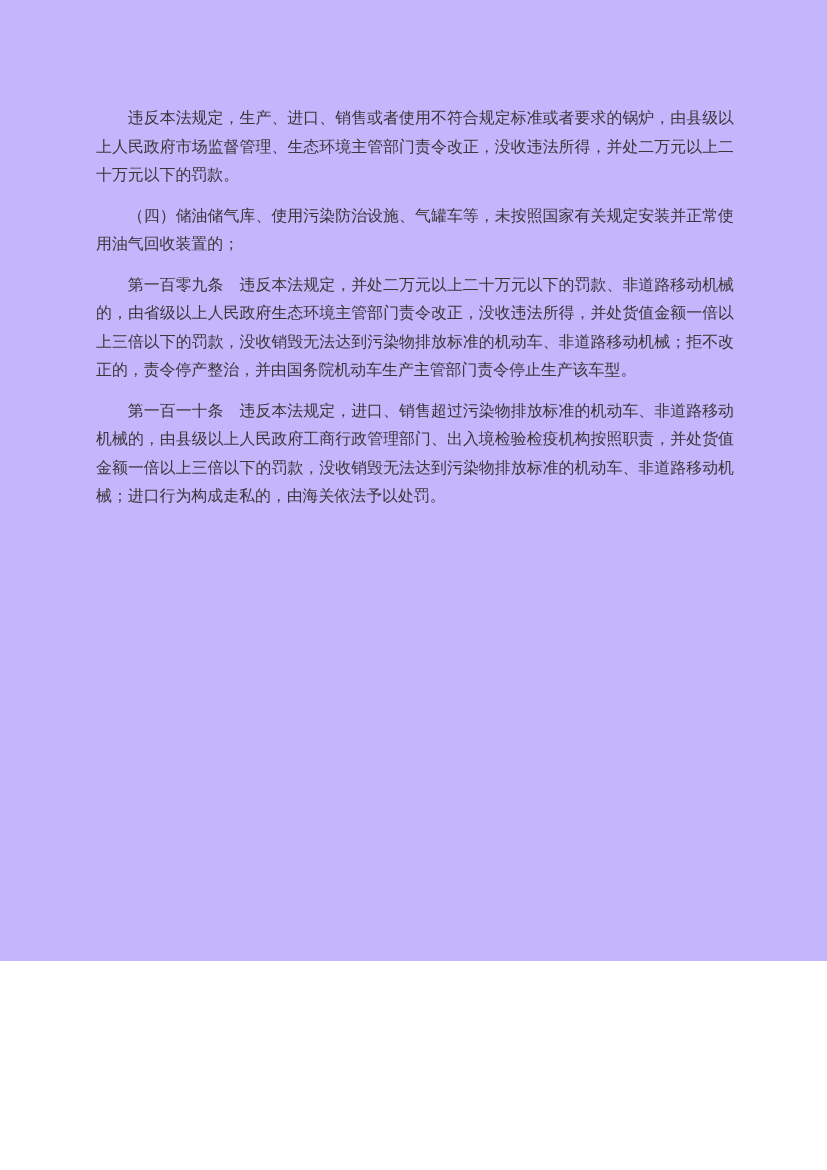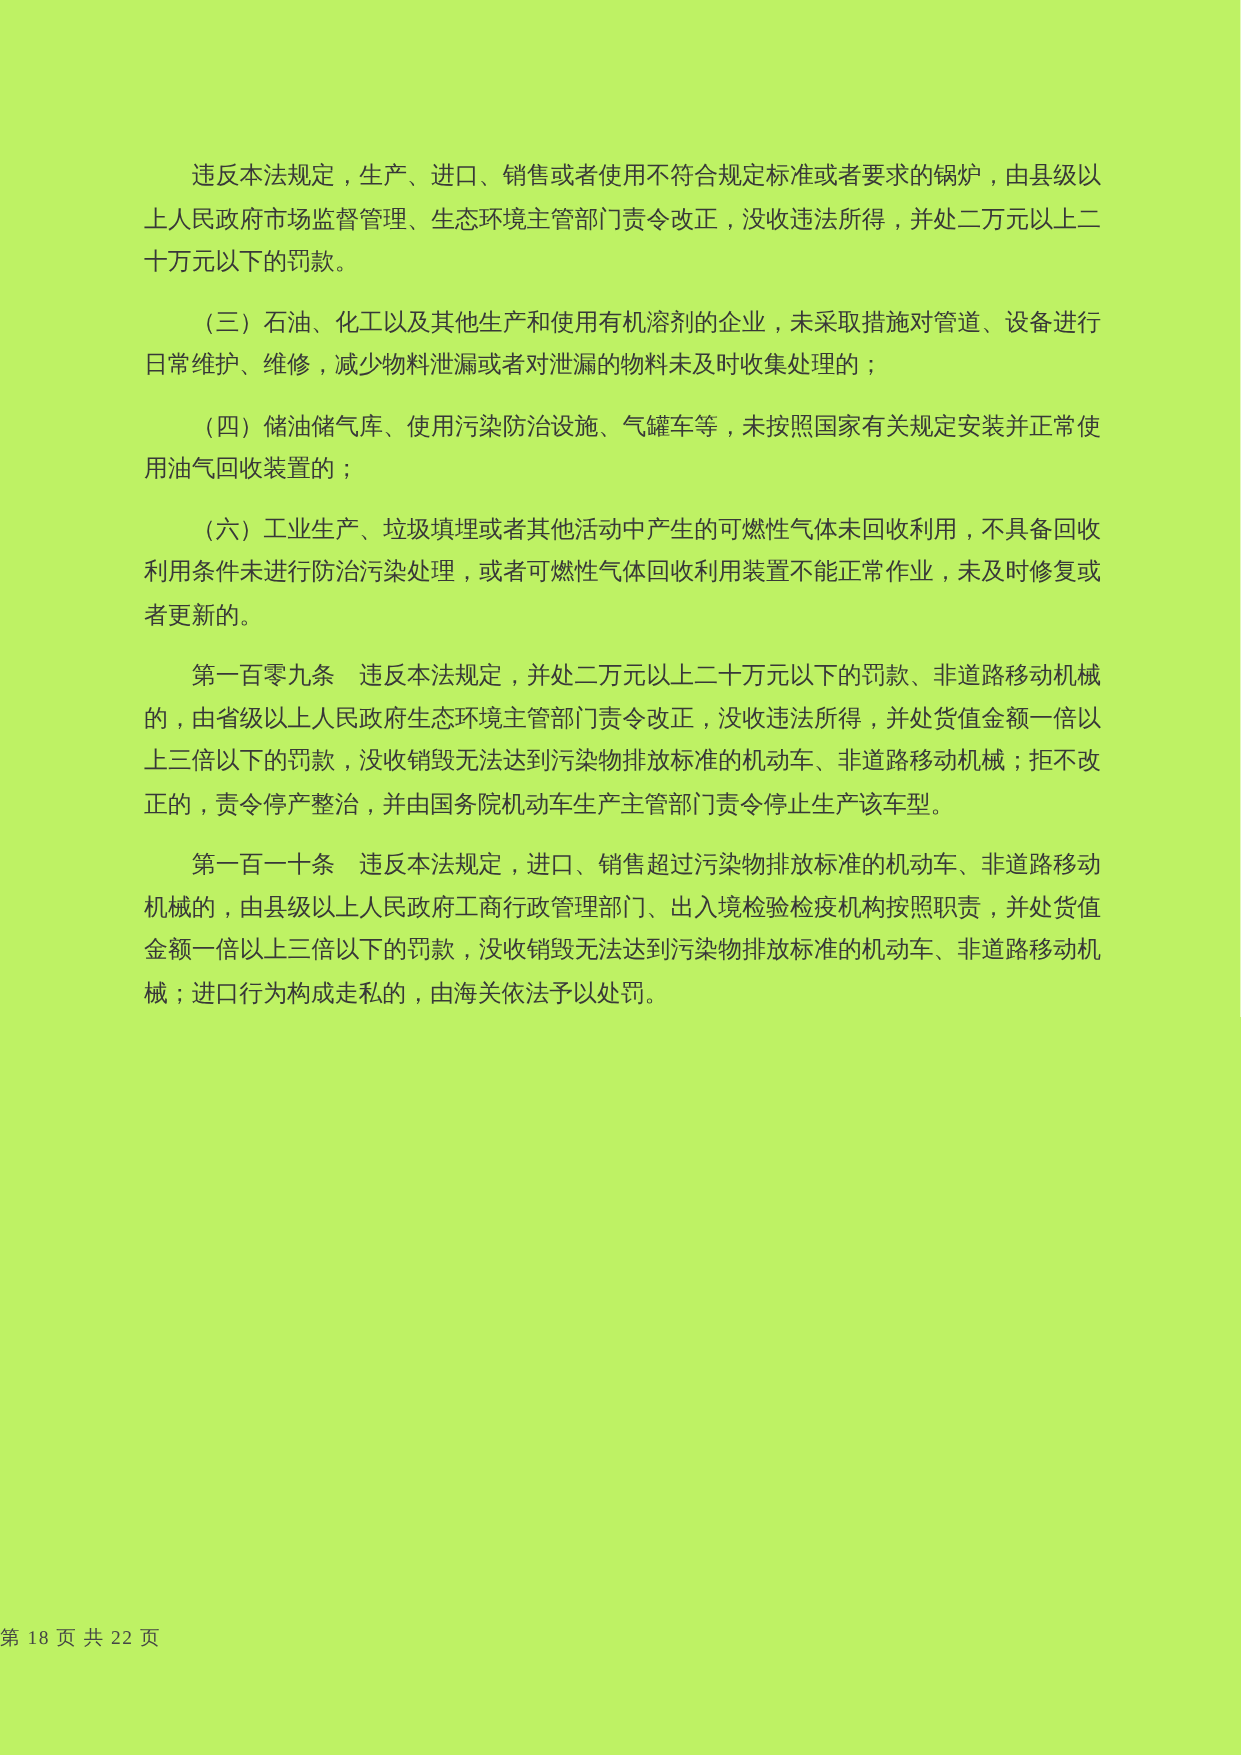--- a/index.html
+++ b/index.html
@@ -3,22 +3,22 @@
 <meta charset="utf-8">
 <style>
   html, body {
     margin: 0;
     padding: 0;
     background: #ffffff;
   }
   .page {
     position: relative;
     width: 827px;
-    height: 1170px;
-    background: #bef264;
+    height: 961px;
+    background: #c4b5fd;
     overflow: hidden;
     font-family: "Liberation Serif", "DejaVu Serif", serif;
     color: #383838;
   }
   .content {
     position: absolute;
     left: 96px;
     top: 104px;
     width: 638px;
   }
@@ -41,22 +41,20 @@
     letter-spacing: 1px;
     color: #454545;
   }
 </style>
 </head>
 <body>
 
 <div class="page">
   <div class="content">
     <p class="doc-para">违反本法规定，生产、进口、销售或者使用不符合规定标准或者要求的锅炉，由县级以上人民政府市场监督管理、生态环境主管部门责令改正，没收违法所得，并处二万元以上二十万元以下的罚款。</p>
-    <p class="doc-para">（三）石油、化工以及其他生产和使用有机溶剂的企业，未采取措施对管道、设备进行日常维护、维修，减少物料泄漏或者对泄漏的物料未及时收集处理的；</p>
     <p class="doc-para">（四）储油储气库、使用污染防治设施、气罐车等，未按照国家有关规定安装并正常使用油气回收装置的；</p>
-    <p class="doc-para">（六）工业生产、垃圾填埋或者其他活动中产生的可燃性气体未回收利用，不具备回收利用条件未进行防治污染处理，或者可燃性气体回收利用装置不能正常作业，未及时修复或者更新的。</p>
     <p class="doc-para">第一百零九条　违反本法规定，并处二万元以上二十万元以下的罚款、非道路移动机械的，由省级以上人民政府生态环境主管部门责令改正，没收违法所得，并处货值金额一倍以上三倍以下的罚款，没收销毁无法达到污染物排放标准的机动车、非道路移动机械；拒不改正的，责令停产整治，并由国务院机动车生产主管部门责令停止生产该车型。</p>
     <p class="doc-para">第一百一十条　违反本法规定，进口、销售超过污染物排放标准的机动车、非道路移动机械的，由县级以上人民政府工商行政管理部门、出入境检验检疫机构按照职责，并处货值金额一倍以上三倍以下的罚款，没收销毁无法达到污染物排放标准的机动车、非道路移动机械；进口行为构成走私的，由海关依法予以处罚。</p>
   </div>
   <div class="footer">
     <span>第 18 页 共 22 页</span>
   </div>
 </div>
 
 </body></html>

